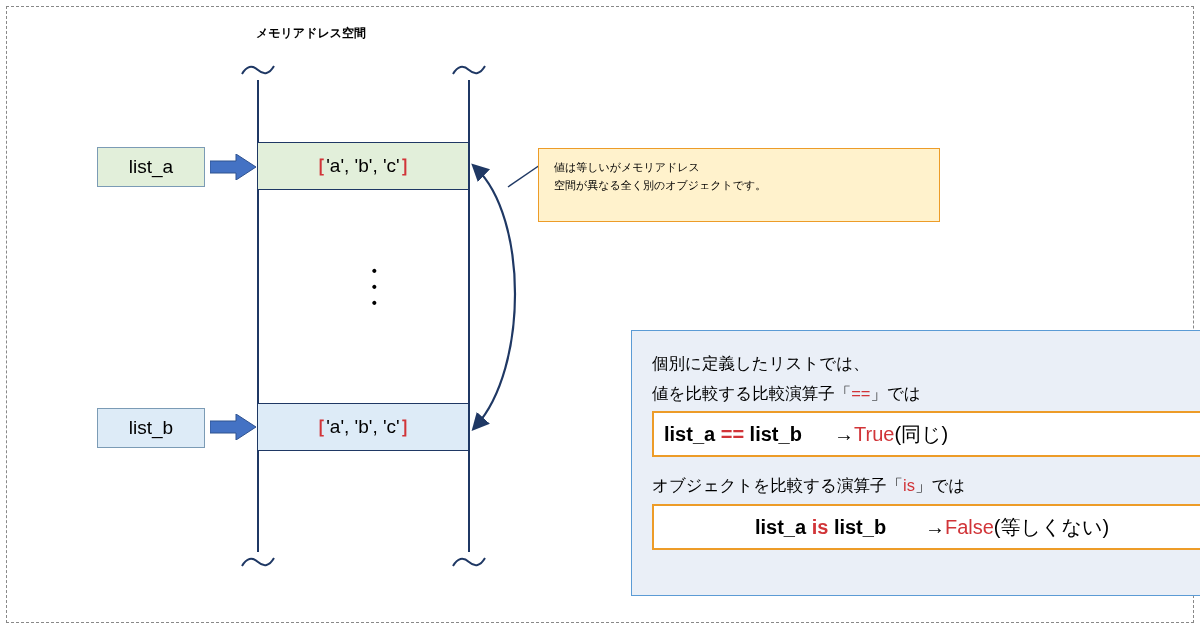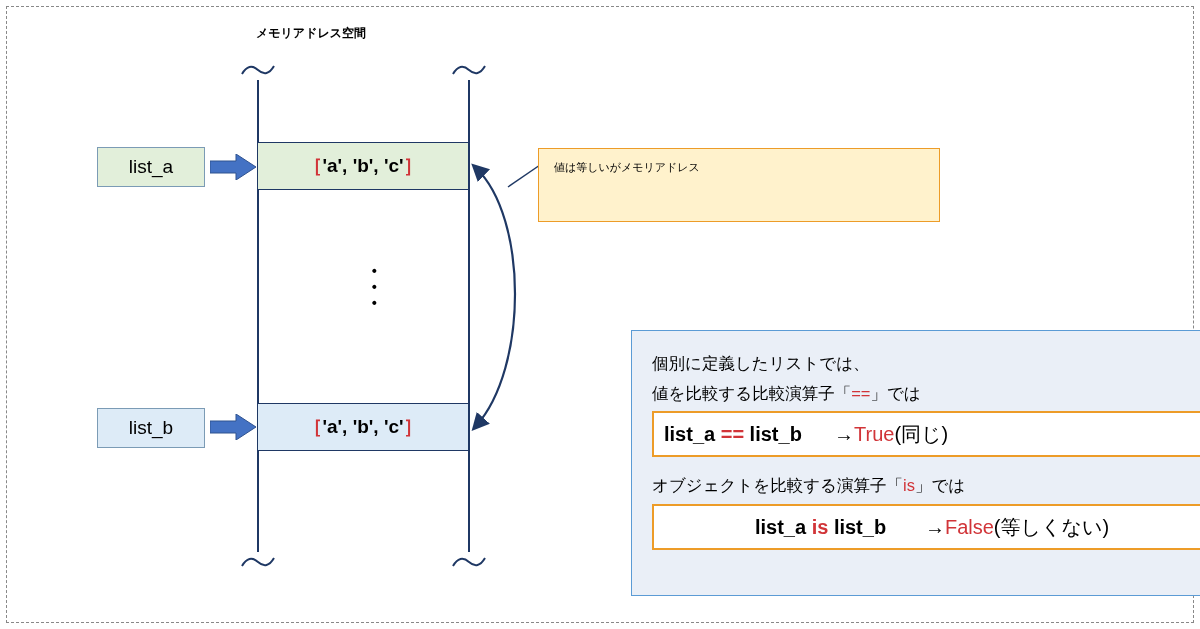--- a/index.html
+++ b/index.html
@@ -48,21 +48,21 @@
     border-top: 1.5px solid #1f3864;
     border-bottom: 1.5px solid #1f3864;
   }
   .cell-b {
     top: 403px;
     background: #ddebf7;
     border-top: 1.5px solid #1f3864;
     border-bottom: 1.5px solid #1f3864;
   }
   .bracket { color: #d13438; font-weight: bold; }
-  .cell-inner { color: #000; font-weight: bold; }
+  .cell-inner { color: #000; font-weight: normal; }
   .ellipsis {
     position: absolute;
     left: 361px; top: 262px;
     font-size: 26px; line-height: 18px;
     color: #000; letter-spacing: 2px;
   }
   .ellipsis div { height: 16px; text-align: center; }
   .var-label {
     position: absolute;
     width: 108px; height: 40px;
@@ -187,20 +187,21 @@
   </defs>
   <path d="M 8 10 C 60 60, 60 210, 8 268" stroke="#1f3864" stroke-width="2.2" fill="none" marker-start="url(#ah2)" marker-end="url(#ah1)"></path>
 </svg>
 
 <svg class="connector-svg">
   <line x1="40" y1="25" x2="72" y2="3" stroke="#1f3864" stroke-width="1.5"></line>
 </svg>
 
 <div class="note-box">
   <div>値は等しいがメモリアドレス</div>
+  <div>空間が異なる全く別のオブジェクトです。</div>
 </div>
 
 <div class="result-box">
   <div>個別に定義したリストでは、</div>
   <div>
     <span>値を比較する比較演算子「</span><span class="red">==</span><span>」では</span>
   </div>
   <div class="code-row">
     <span class="code-left">
       <span>list_a </span><span class="red">==</span><span> list_b</span>

